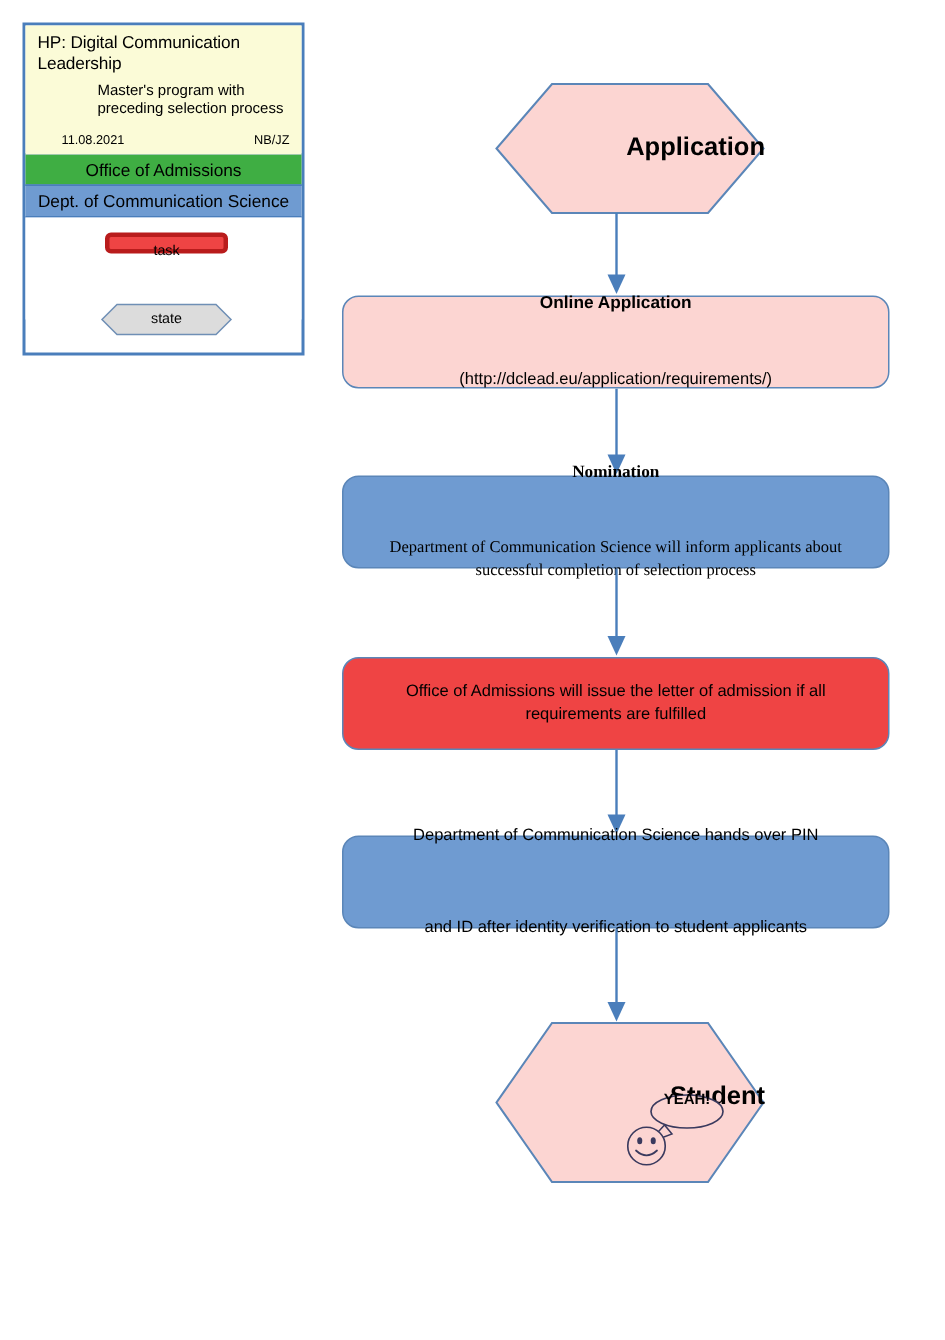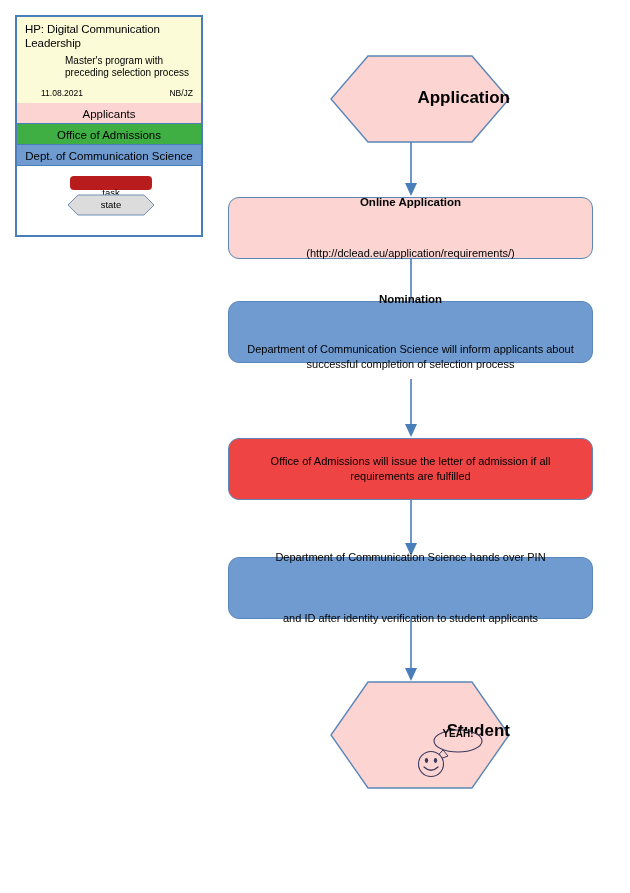--- a/index.html
+++ b/index.html
@@ -75,31 +75,31 @@
     height: 68px;
     background: #ffffff;
   }
   #shape-task {
     position: absolute;
     left: 53px;
     top: 10px;
     width: 82px;
     height: 14px;
     background: #ef4444;
-    border: 7px solid #b91c1c;
+    border: 3px solid #b91c1c;
     border-radius: 4px;
     box-sizing: border-box;
     font-size: 9.5px;
     line-height: 20px;
     text-align: center;
   }
   #shape-state {
     position: absolute;
     left: 50px;
-    top: 28px;
+    top: 57px;
     width: 88px;
     height: 22px;
   }
   #shape-state svg { display: block; }
   #shape-state span {
     position: absolute;
     left: 0; right: 0; top: 0;
     line-height: 22px;
     text-align: center;
     font-size: 9.5px;
@@ -185,21 +185,20 @@
 
   <div id="legend-head">
     <div id="legend-title">HP: Digital Communication Leadership</div>
     <div id="legend-sub">Master's program with preceding selection process</div>
     <div id="legend-foot">
       <span>11.08.2021</span>
       <span>NB/JZ</span>
     </div>
   </div>
 
-  <div class="legend-band band-pink">Applicants</div>
   <div class="legend-band band-green">Office of Admissions</div>
   <div class="legend-band band-blue">Dept. of Communication Science</div>
 
   <div id="legend-shapes">
     <div id="shape-task">task</div>
     <div id="shape-state">
       <svg width="88" height="22" viewBox="0 0 88 22">
         <polygon points="11,1 77,1 87,11 77,21 11,21 1,11" fill="#dcdcdc" stroke="#6f8fb5" stroke-width="1"></polygon>
       </svg>
       <span>state</span>
@@ -226,21 +225,21 @@
   <div class="box-text">(http://dclead.eu/application/requirements/)</div>
 </div>
 
 <div class="conn" style="top:259px;">
   <svg width="16" height="58" viewBox="0 0 16 58">
     <line x1="8" y1="0" x2="8" y2="47" stroke="#4a7ebb" stroke-width="1.6"></line>
     <polygon points="8,57 2,44 14,44" fill="#4a7ebb"></polygon>
   </svg>
 </div>
 
-<div class="box blue" style="top:301px; height:62px;">
+<div class="box blue" style="top:317px; height:62px;font-family:Liberation Serif, serif;">
   <div class="box-title">Nomination</div>
   <div class="box-text">Department of Communication Science will inform applicants about successful completion of selection process</div>
 </div>
 
 <div class="conn" style="top:379px;">
   <svg width="16" height="59" viewBox="0 0 16 59">
     <line x1="8" y1="0" x2="8" y2="48" stroke="#4a7ebb" stroke-width="1.6"></line>
     <polygon points="8,58 2,45 14,45" fill="#4a7ebb"></polygon>
   </svg>
 </div>

